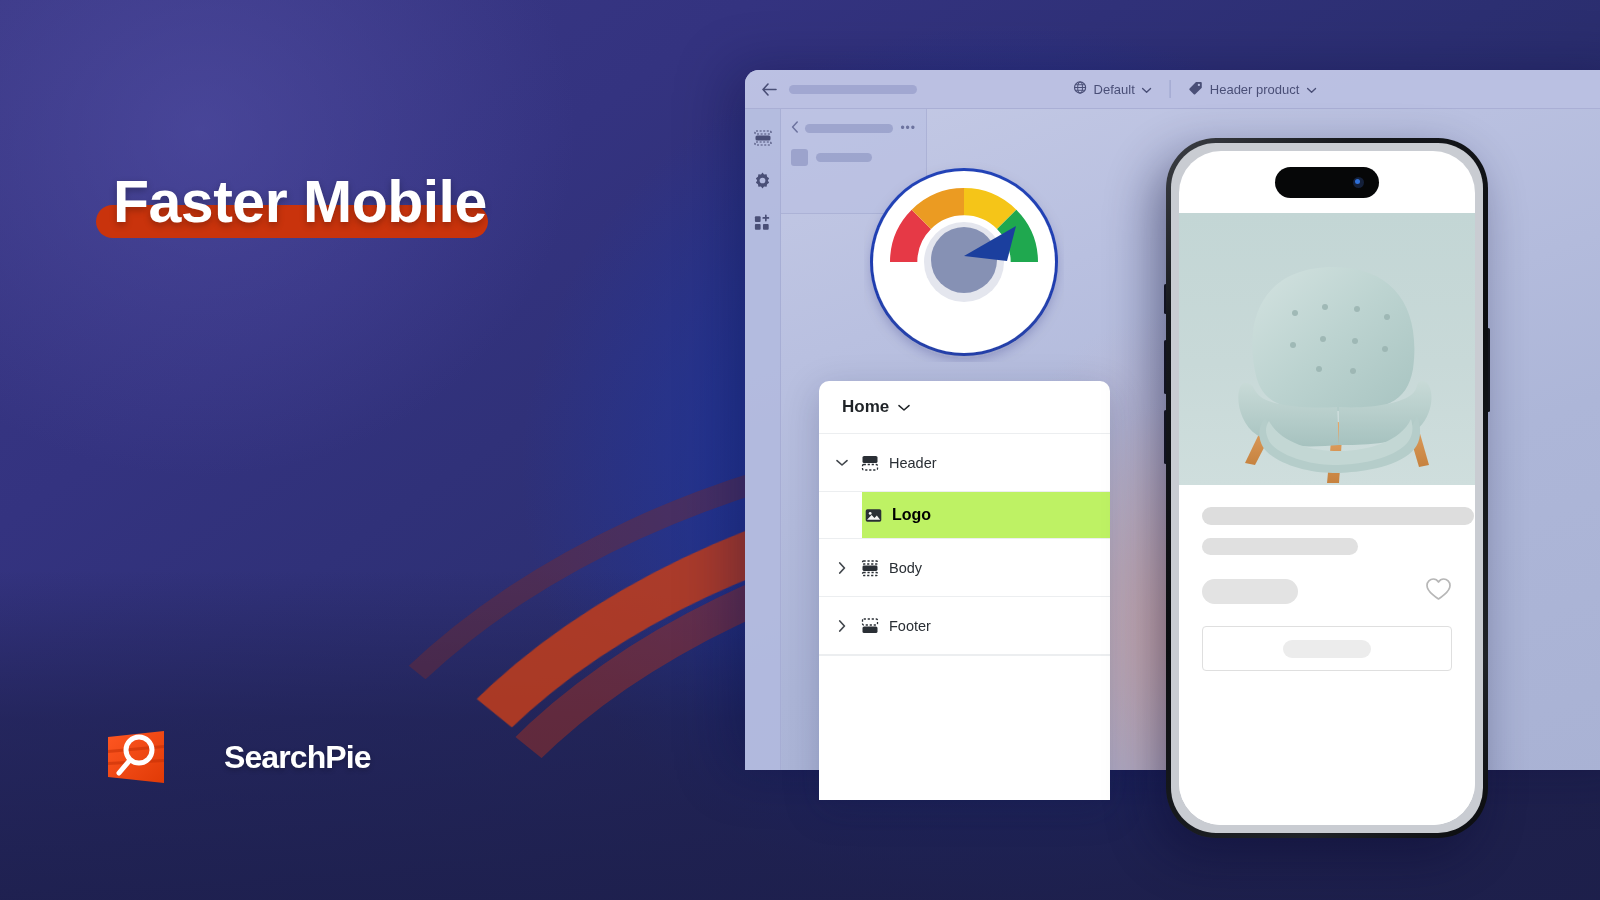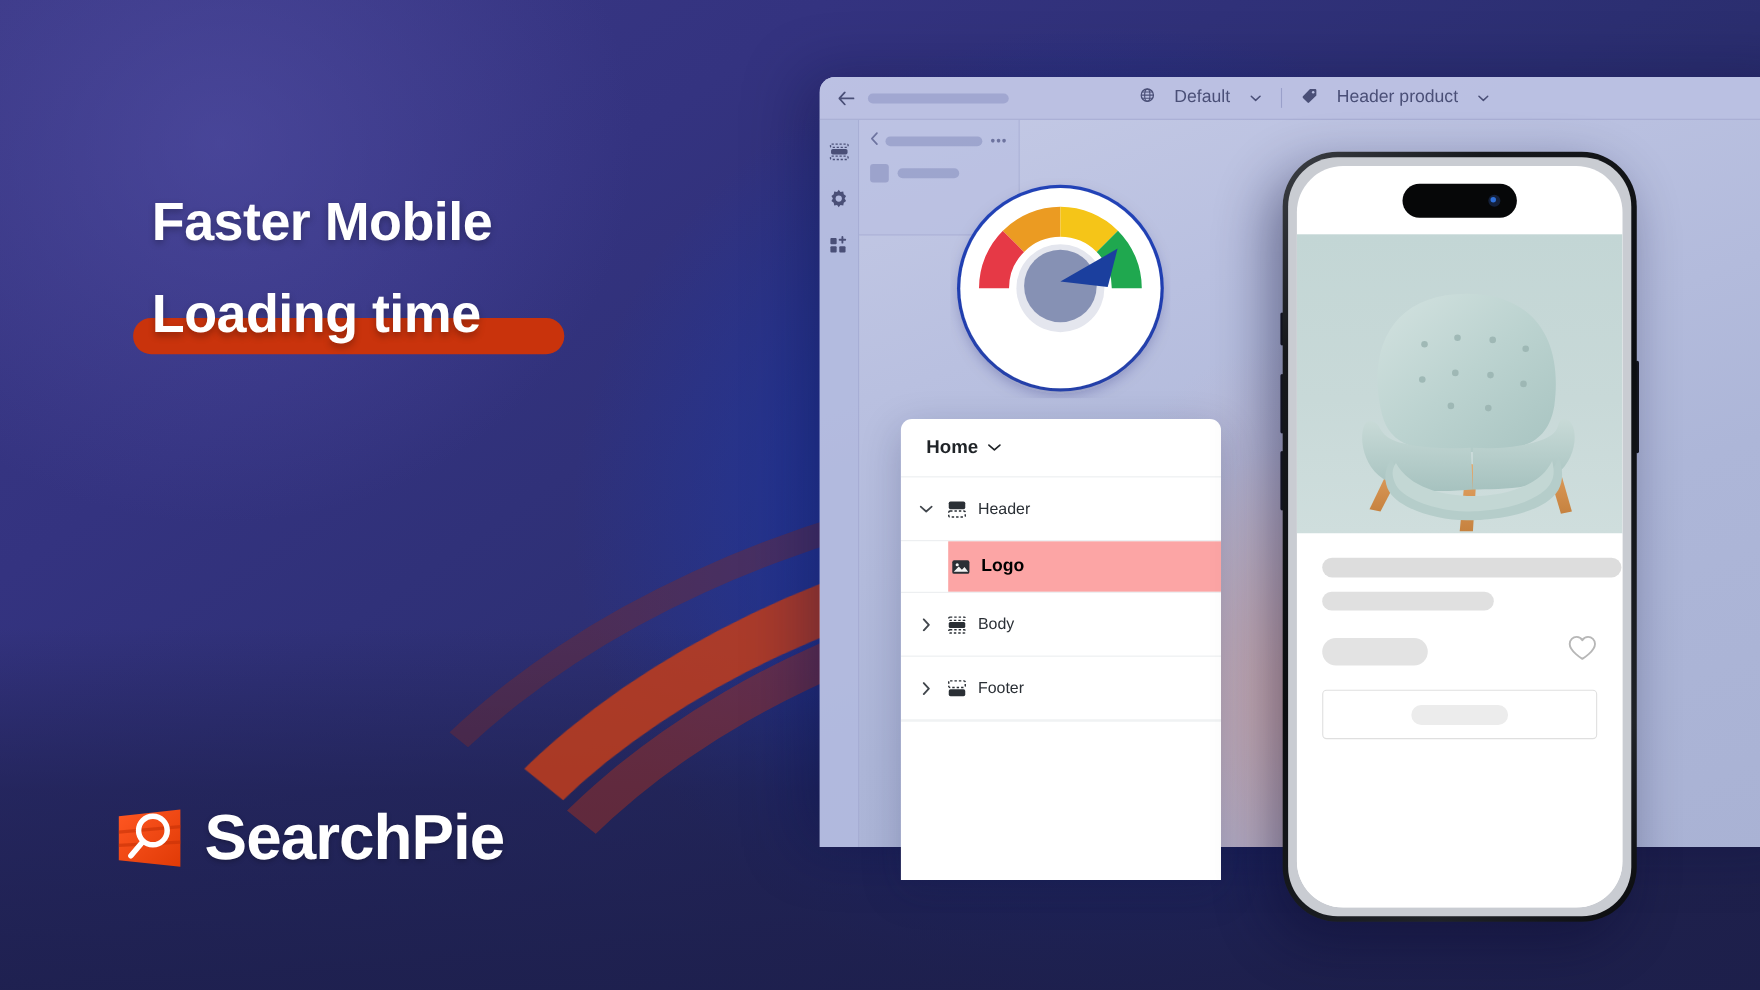--- a/index.html
+++ b/index.html
@@ -44,47 +44,47 @@
     left: 258px; bottom: -520px; width: 1570px; height: 1000px;
     border: 22px solid rgba(120,42,46,0.42);
     border-color: rgba(120,42,46,0.42) transparent transparent transparent;
     transform: rotate(-6deg);
   }
 
   
   #hero { position: absolute; left: 113px; top: 160px; width: 560px; z-index: 6; }
   .headline-line {
     position: relative;
-    font-size: 49px;
+    font-size: 59px;
     line-height: 84px;
     font-weight: bold;
     color: #ffffff;
     letter-spacing: -0.5px;
     white-space: nowrap;
     text-shadow: 0 3px 7px rgba(0,0,0,0.28);
-    margin-left: 25px;
   }
   .headline-line .hl-bar {
     position: absolute;
     left: -17px; right: auto;
     width: 392px;
     bottom: 6px;
     height: 33px;
     background: #c9330c;
     border-radius: 17px;
     z-index: -1;
   }
   .headline-line .txt { position: relative; z-index: 2; }
 
   
   #logo { position: absolute; left: 104px; top: 728px; display: flex; align-items: center; gap: 16px; z-index: 6; }
   .logo-mark { width: 66px; height: 58px; position: relative; }
   .logo-word {
-    font-size: 58px; font-weight: bold; color: #fff; letter-spacing: -0.9px;
+    font-size: 32px; font-weight: bold; color: #fff; letter-spacing: -0.9px;
     text-shadow: 0 2px 5px rgba(0,0,0,0.25);
+    margin-left: 38px;
   }
 
   
   #browser {
     position: absolute; left: 745px; top: 70px; width: 900px; height: 700px;
     border-radius: 14px 0 0 0; overflow: hidden; z-index: 3;
     box-shadow: -14px 0 54px rgba(10,12,60,0.35);
   }
   .br-canvas {
     position: absolute; inset: 0;
@@ -94,21 +94,21 @@
   }
   .br-topbar {
     position: absolute; left: 0; top: 0; right: 0; height: 39px;
     background: rgba(186,192,226,0.93);
     border-bottom: 1px solid rgba(150,156,198,0.45);
     display: flex; align-items: center;
   }
   .tb-back { margin-left: 14px; width: 20px; height: 20px; display: flex; align-items: center; justify-content: center; }
   .tb-urlbar { margin-left: 10px; width: 128px; height: 9px; border-radius: 5px; background: rgba(152,159,203,0.75); }
   .tb-center { position: absolute; left: 50%; transform: translateX(-50%); display: flex; align-items: center; gap: 0; }
-  .tb-chip { display: flex; align-items: center; gap: 18px; padding: 0 12px; color: #4a4f77; font-size: 16px; }
+  .tb-chip { display: flex; align-items: center; gap: 7px; padding: 0 12px; color: #4a4f77; font-size: 13px; }
   .tb-sep { width: 1px; height: 18px; background: rgba(140,147,192,0.7); margin: 0 6px; }
 
   .br-sidebar {
     position: absolute; left: 0; top: 39px; width: 36px; bottom: 0;
     background: rgba(178,185,222,0.88);
     border-right: 1px solid rgba(150,156,198,0.4);
     display: flex; flex-direction: column; align-items: center; padding-top: 18px; gap: 20px;
   }
   .sb-icon { width: 22px; height: 22px; display: flex; align-items: center; justify-content: center; }
 
@@ -141,21 +141,21 @@
   .pn-row {
     display: flex; align-items: center; height: 44px; position: relative;
     font-size: 14.5px; color: #2a2f35;
   }
   .pn-row.group { height: 58px; border-bottom: 1px solid #eceef0; }
   .pn-caret { width: 22px; display: flex; justify-content: center; margin-left: 12px; }
   .pn-icon { width: 22px; height: 22px; display: flex; align-items: center; justify-content: center; margin-left: 6px; }
   .pn-label { margin-left: 8px; }
   .pn-child { height: 46px; padding-left: 43px; display: flex; align-items: center; }
   .pn-child .pn-icon { margin-left: 0; }
-  .pn-child.active { background: #fca5a5; margin-left: 43px; padding-left: 0; }
+  .pn-child.active { background: #bef264; margin-left: 43px; padding-left: 0; }
   .pn-child.active .pn-label { font-weight: bold; }
   .pn-divider { height: 1px; background: #eceef0; }
   .pn-footer-space { height: 54px; }
 
   
   #phone {
     position: absolute; left: 1166px; top: 138px; width: 322px; height: 700px;
     z-index: 8;
   }
   .ph-frame {
@@ -211,21 +211,20 @@
   <div class="swoosh swoosh-a"></div>
   <div class="swoosh swoosh-b"></div>
 </div>
 
 <div id="hero">
   <div class="headline-line">
     <span class="txt">Faster Mobile</span>
   </div>
   <div class="headline-line">
     <span class="hl-bar"></span>
-    <span class="txt">Loading time</span>
   </div>
 </div>
 
 <div id="logo">
   <div class="logo-mark">
     <svg width="66" height="58" viewBox="0 0 66 58">
       <defs>
         <linearGradient id="pieg" x1="0" y1="0" x2="1" y2="1">
           <stop offset="0%" stop-color="#ff5722"></stop>
           <stop offset="100%" stop-color="#e03a06"></stop>

